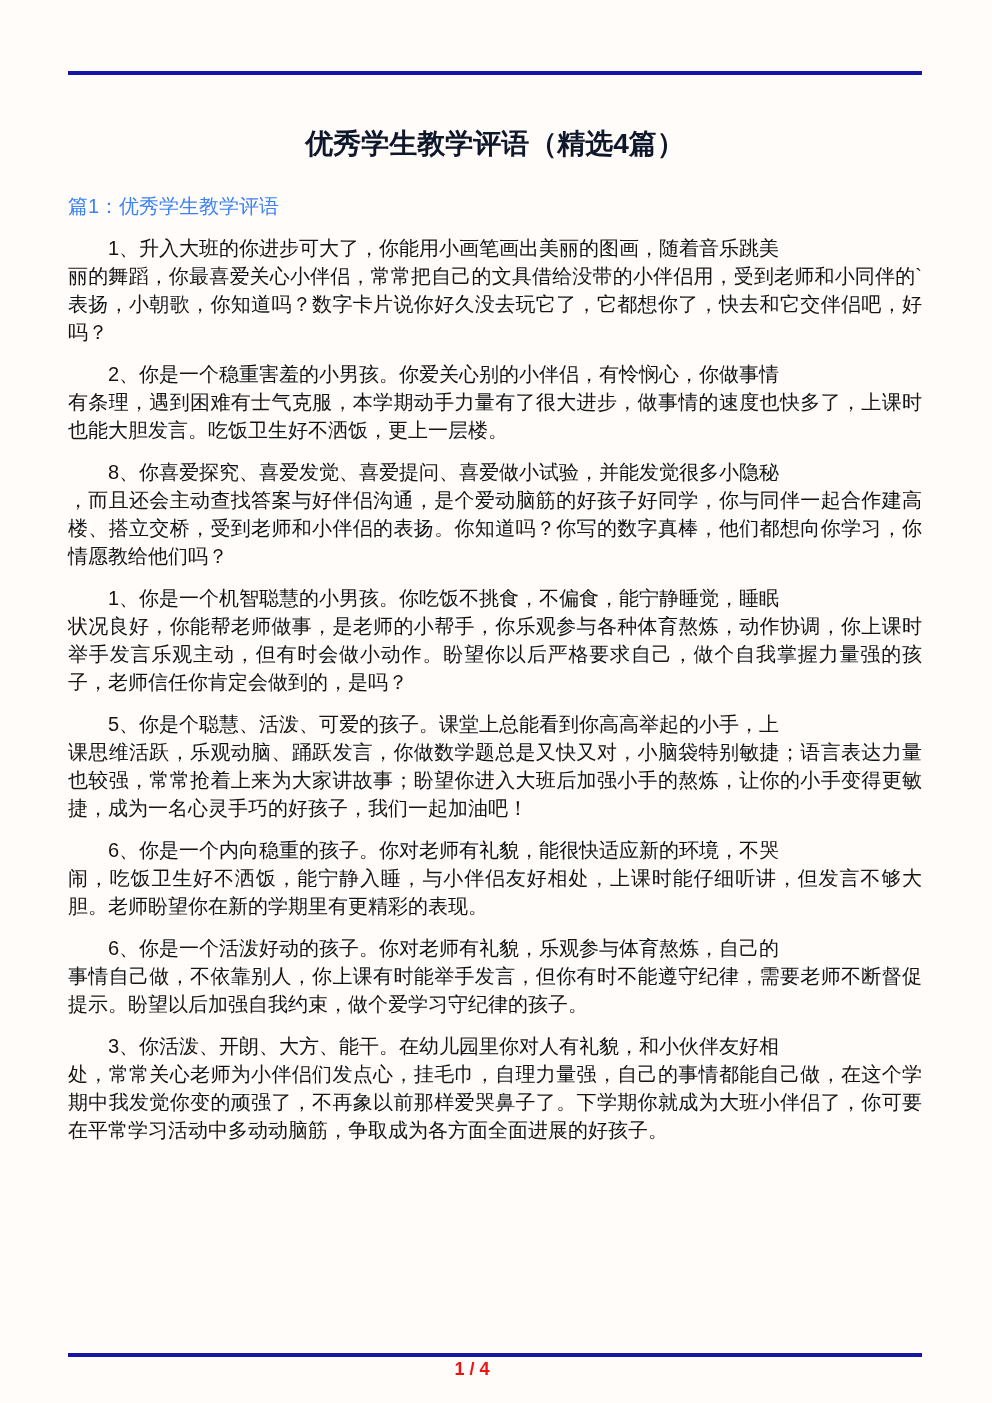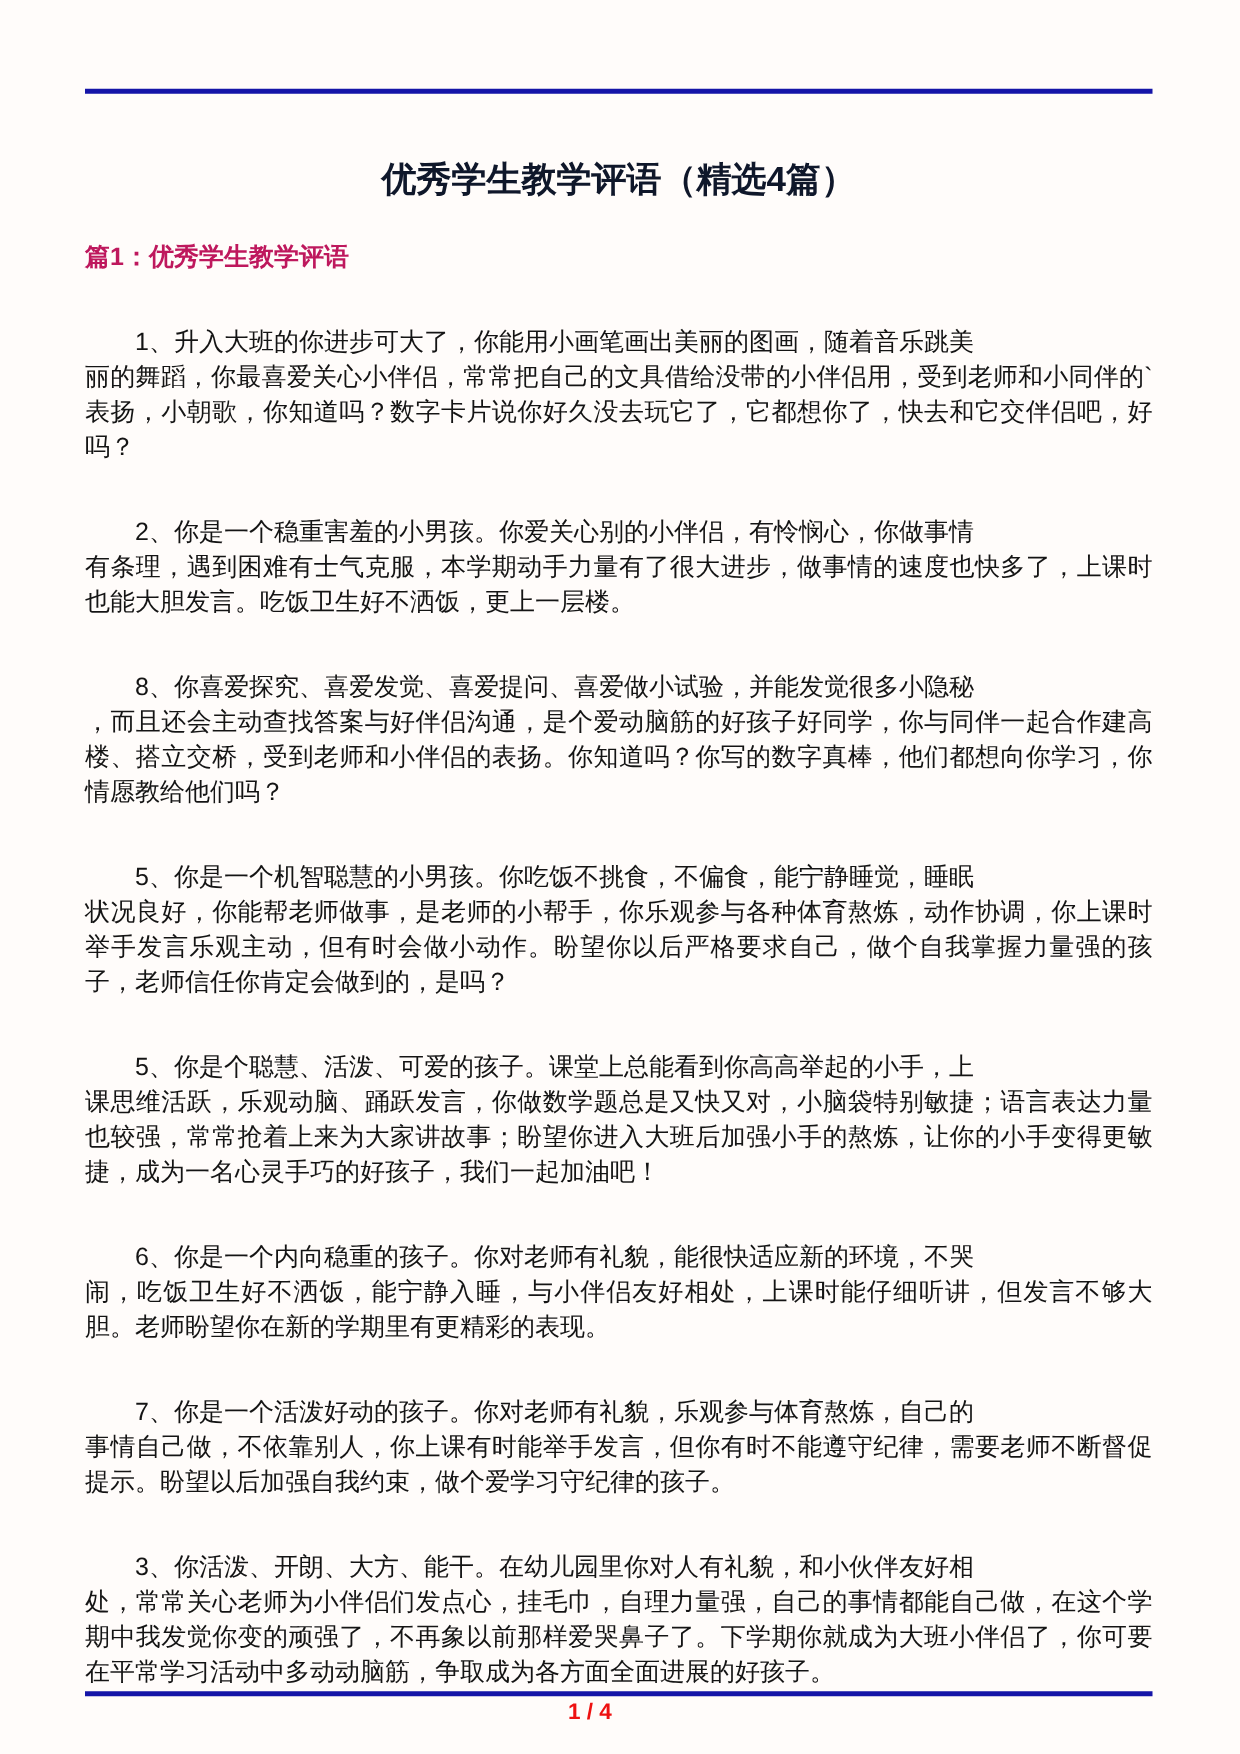--- a/index.html
+++ b/index.html
@@ -38,25 +38,25 @@
     font-size: 28px;
     line-height: 36px;
     font-weight: bold;
     text-align: center;
     color: #0f172a;
   }
   .section-heading {
     margin: 30px 0 0 0;
     font-size: 20px;
     line-height: 28px;
-    font-weight: bold;
-    color: #be185d;
+    font-weight: normal;
+    color: #3b82f6;
   }
   .para {
-    margin: 40px 0 0 0;
+    margin: 14px 0 0 0;
     font-size: 20px;
     line-height: 28px;
     text-indent: 40px;
     text-align: justify;
     color: #141414;
   }
   .footer-rule {
     position: absolute;
     top: 1353px;
     left: 68px;
@@ -88,27 +88,27 @@
     <h1 class="doc-title">优秀学生教学评语（精选4篇）</h1>
 
     <h2 class="section-heading">篇1：优秀学生教学评语</h2>
 
     <p class="para"><span>1、升入大班的你进步可大了，你能用小画笔画出美丽的图画，随着音乐跳美</span><br><span>丽的舞蹈，你最喜爱关心小伴侣，常常把自己的文具借给没带的小伴侣用，受到老师和小同伴的`表扬，小朝歌，你知道吗？数字卡片说你好久没去玩它了，它都想你了，快去和它交伴侣吧，好吗？</span></p>
 
     <p class="para"><span>2、你是一个稳重害羞的小男孩。你爱关心别的小伴侣，有怜悯心，你做事情</span><br><span>有条理，遇到困难有士气克服，本学期动手力量有了很大进步，做事情的速度也快多了，上课时也能大胆发言。吃饭卫生好不洒饭，更上一层楼。</span></p>
 
     <p class="para"><span>8、你喜爱探究、喜爱发觉、喜爱提问、喜爱做小试验，并能发觉很多小隐秘</span><br><span>，而且还会主动查找答案与好伴侣沟通，是个爱动脑筋的好孩子好同学，你与同伴一起合作建高楼、搭立交桥，受到老师和小伴侣的表扬。你知道吗？你写的数字真棒，他们都想向你学习，你情愿教给他们吗？</span></p>
 
-    <p class="para"><span>5、你是一个机智聪慧的小男孩。你吃饭不挑食，不偏食，能宁静睡觉，睡眠</span><br><span>状况良好，你能帮老师做事，是老师的小帮手，你乐观参与各种体育熬炼，动作协调，你上课时举手发言乐观主动，但有时会做小动作。盼望你以后严格要求自己，做个自我掌握力量强的孩子，老师信任你肯定会做到的，是吗？</span></p>
+    <p class="para"><span>1、你是一个机智聪慧的小男孩。你吃饭不挑食，不偏食，能宁静睡觉，睡眠</span><br><span>状况良好，你能帮老师做事，是老师的小帮手，你乐观参与各种体育熬炼，动作协调，你上课时举手发言乐观主动，但有时会做小动作。盼望你以后严格要求自己，做个自我掌握力量强的孩子，老师信任你肯定会做到的，是吗？</span></p>
 
     <p class="para"><span>5、你是个聪慧、活泼、可爱的孩子。课堂上总能看到你高高举起的小手，上</span><br><span>课思维活跃，乐观动脑、踊跃发言，你做数学题总是又快又对，小脑袋特别敏捷；语言表达力量也较强，常常抢着上来为大家讲故事；盼望你进入大班后加强小手的熬炼，让你的小手变得更敏捷，成为一名心灵手巧的好孩子，我们一起加油吧！</span></p>
 
     <p class="para"><span>6、你是一个内向稳重的孩子。你对老师有礼貌，能很快适应新的环境，不哭</span><br><span>闹，吃饭卫生好不洒饭，能宁静入睡，与小伴侣友好相处，上课时能仔细听讲，但发言不够大胆。老师盼望你在新的学期里有更精彩的表现。</span></p>
 
-    <p class="para"><span>7、你是一个活泼好动的孩子。你对老师有礼貌，乐观参与体育熬炼，自己的</span><br><span>事情自己做，不依靠别人，你上课有时能举手发言，但你有时不能遵守纪律，需要老师不断督促提示。盼望以后加强自我约束，做个爱学习守纪律的孩子。</span></p>
+    <p class="para"><span>6、你是一个活泼好动的孩子。你对老师有礼貌，乐观参与体育熬炼，自己的</span><br><span>事情自己做，不依靠别人，你上课有时能举手发言，但你有时不能遵守纪律，需要老师不断督促提示。盼望以后加强自我约束，做个爱学习守纪律的孩子。</span></p>
 
     <p class="para"><span>3、你活泼、开朗、大方、能干。在幼儿园里你对人有礼貌，和小伙伴友好相</span><br><span>处，常常关心老师为小伴侣们发点心，挂毛巾，自理力量强，自己的事情都能自己做，在这个学期中我发觉你变的顽强了，不再象以前那样爱哭鼻子了。下学期你就成为大班小伴侣了，你可要在平常学习活动中多动动脑筋，争取成为各方面全面进展的好孩子。</span></p>
 
   </div>
 
   <div class="footer-rule"></div>
 
   <div class="page-number">1 / 4</div>
 
 </div>

